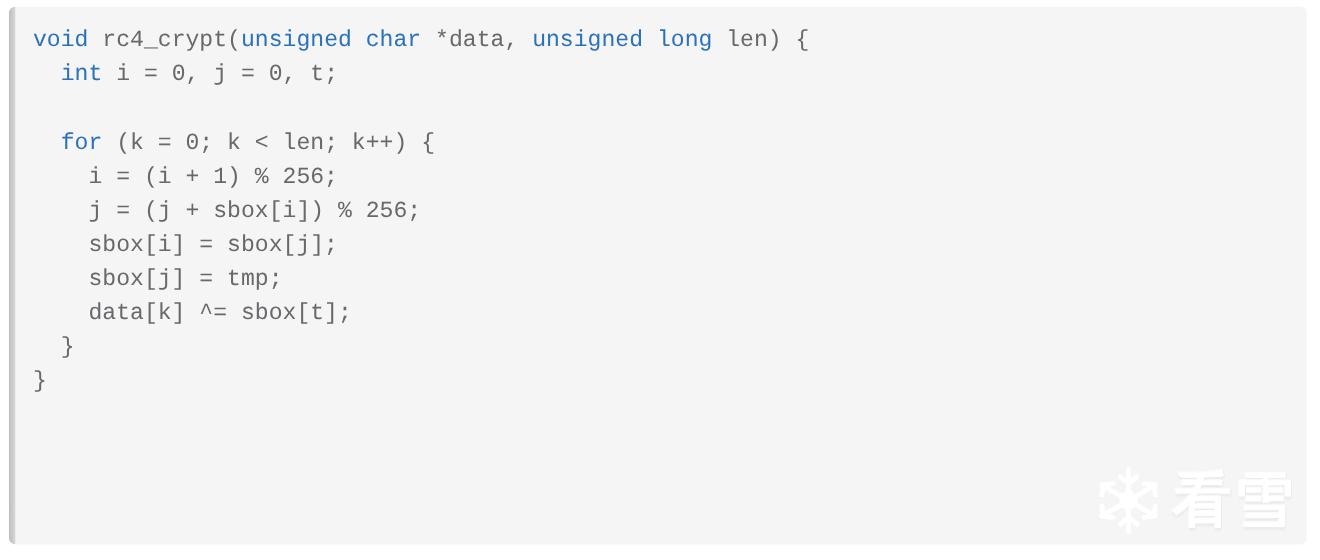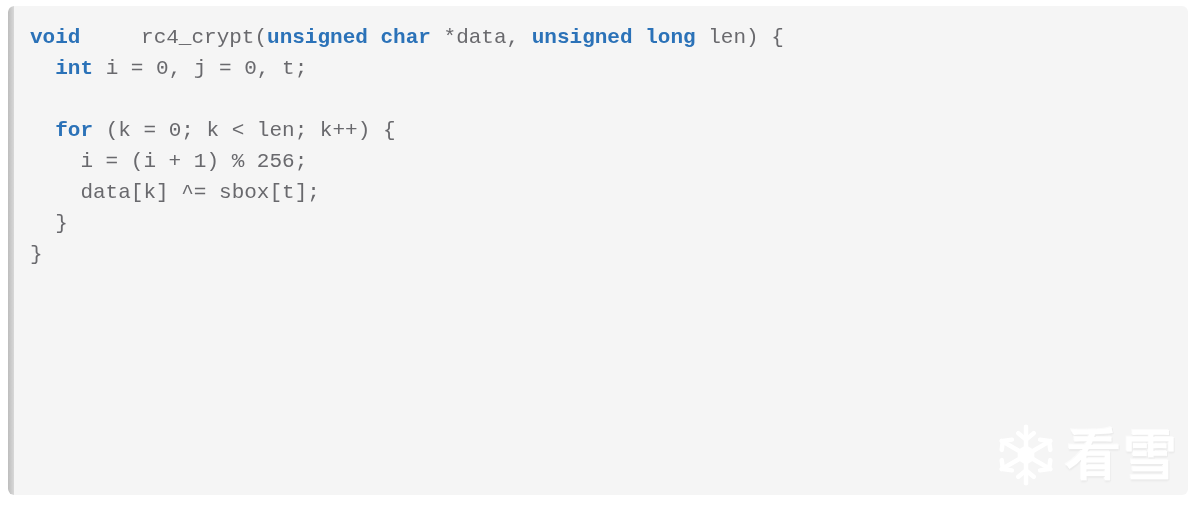--- a/index.html
+++ b/index.html
@@ -61,24 +61,24 @@
   .code-line {
     font-family: "Liberation Mono", "DejaVu Sans Mono", monospace;
     font-size: 21px;
     line-height: 31px;
     height: 31px;
     color: #69696d;
     white-space: pre;
     letter-spacing: 0px;
   }
 
-  .tok-kw   { color: #2b72b8; font-weight: bold; }
+  .tok-kw   { color: #2b72b8; }
   .tok-id   { color: #69696d; }
   .tok-punc { color: #69696d; }
-  .tok-fn   { color: #69696d; margin-left: 48px; }
+  .tok-fn   { color: #69696d; }
 
   
   .watermark {
     position: absolute;
     right: 10px;
     bottom: 8px;
     display: flex;
     align-items: center;
     gap: 8px;
     z-index: 2;
@@ -126,19 +126,22 @@
       </svg>
       <span class="wm-text">看雪</span>
     </div>
 
     <div class="code-area">
         <div class="code-line"><span class="tok-kw">void</span><span class="tok-punc"> </span><span class="tok-fn">rc4_crypt</span><span class="tok-punc">(</span><span class="tok-kw">unsigned</span><span class="tok-punc"> </span><span class="tok-kw">char</span><span class="tok-id"> *data, </span><span class="tok-kw">unsigned</span><span class="tok-punc"> </span><span class="tok-kw">long</span><span class="tok-id"> len) {</span></div>
         <div class="code-line"><span class="tok-punc">  </span><span class="tok-kw">int</span><span class="tok-id"> i = 0, j = 0, t;</span></div>
         <div class="code-line">&nbsp;</div>
         <div class="code-line"><span class="tok-punc">  </span><span class="tok-kw">for</span><span class="tok-id"> (k = 0; k &lt; len; k++) {</span></div>
         <div class="code-line"><span class="tok-id">    i = (i + 1) % 256;</span></div>
+        <div class="code-line"><span class="tok-id">    j = (j + sbox[i]) % 256;</span></div>
+        <div class="code-line"><span class="tok-id">    sbox[i] = sbox[j];</span></div>
+        <div class="code-line"><span class="tok-id">    sbox[j] = tmp;</span></div>
         <div class="code-line"><span class="tok-id">    data[k] ^= sbox[t];</span></div>
         <div class="code-line"><span class="tok-punc">  }</span></div>
         <div class="code-line"><span class="tok-punc">}</span></div>
       </div>
 
   </div>
 </div>
 
 </body></html>

